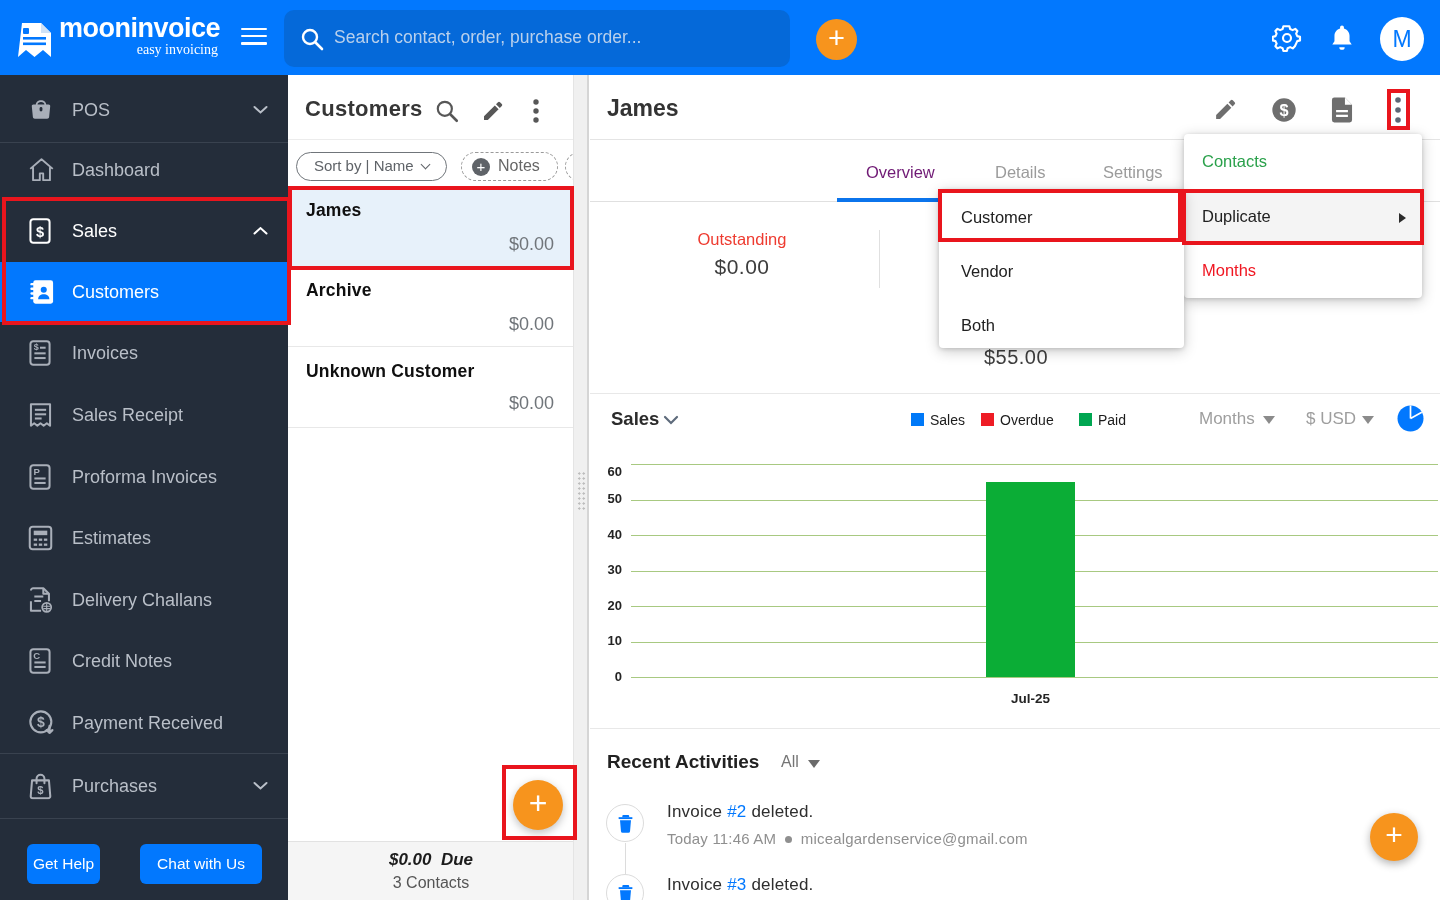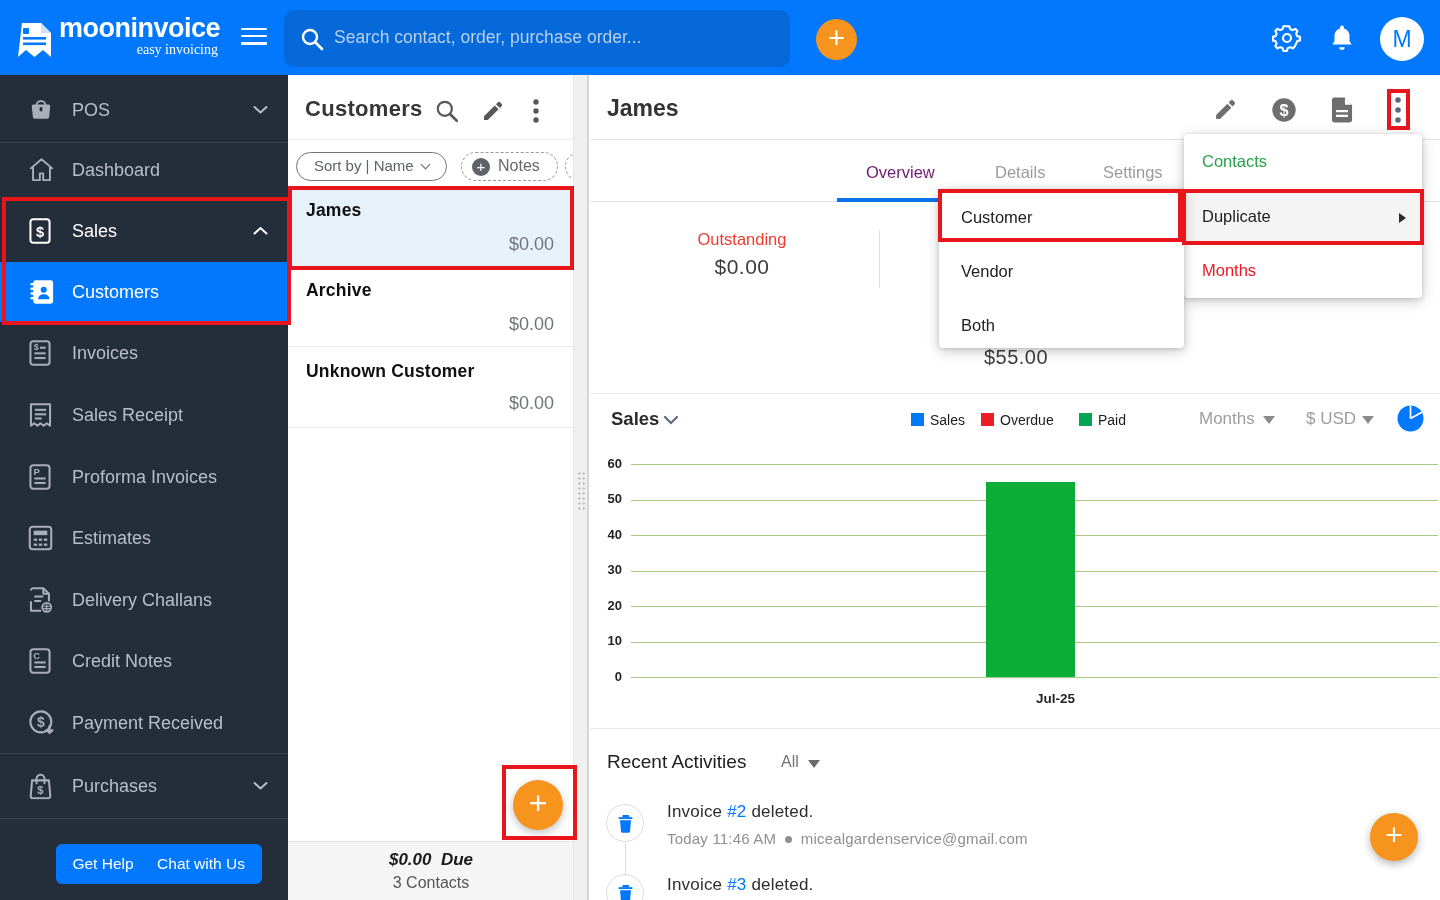--- a/index.html
+++ b/index.html
@@ -59,23 +59,23 @@
   #statdiv { position:absolute; left:289px; top:155px; width:1px; height:58px; background:#e0e0e0; }
   #val55 { position:absolute; left:366px; top:271px; width:120px; text-align:center; color:#3d3d3d; font-size:20px; letter-spacing:0.5px; }
   #salesline { position:absolute; left:0; top:318px; width:850px; height:1px; background:#e8e8e8; }
   #salestitle { position:absolute; left:21px; top:333px; font-size:18.5px; font-weight:bold; color:#2b2b2b; }
   .legsq { position:absolute; top:338px; width:13px; height:13px; }
   .leglb { position:absolute; top:337px; font-size:14px; color:#1c1c1c; }
   .ddlb { position:absolute; top:334px; font-size:17px; color:#9e9e9e; }
   .grid { position:absolute; left:41px; width:807px; height:1.2px; background:#a8c981; }
   .ylab { position:absolute; left:0px; width:32px; text-align:right; font-size:13px; font-weight:bold; color:#242424; }
   #bar { position:absolute; left:396px; top:407px; width:89px; height:195px; background:#0bad36; }
-  #xlab { position:absolute; left:396px; top:616px; width:89px; text-align:right; font-size:13.5px; font-weight:bold; color:#242424; }
+  #xlab { position:absolute; left:396px; top:616px; width:89px; text-align:center; font-size:13.5px; font-weight:bold; color:#242424; }
   #chartline { position:absolute; left:0; top:653px; width:850px; height:1px; background:#e8e8e8; }
-  #ratitle { position:absolute; left:17px; top:676px; font-size:19px; font-weight:normal; color:#212121; }
+  #ratitle { position:absolute; left:17px; top:676px; font-size:19px; font-weight:bold; color:#212121; }
   #allb { position:absolute; left:191px; top:678px; font-size:16px; color:#757575; }
   .tcirc { position:absolute; left:16px; width:38px; height:38px; border-radius:50%; background:#fff; border:1px solid #dcdcdc; text-align:center; }
   .actline1 { position:absolute; left:77px; font-size:17px; color:#2e2e2e; letter-spacing:0.2px; }
   .actline1 b { font-weight:normal; color:#0278fe; }
   .actline2 { position:absolute; left:77px; font-size:15px; color:#8f8f8f; letter-spacing:0.2px; }
   #mainfab { position:absolute; left:1370px; top:813px; width:48px; height:48px; border-radius:50%; background:#f7941d; color:#fff; font-size:30px; line-height:44px; text-align:center; z-index:6; box-shadow:0 3px 8px rgba(0,0,0,0.3); }
 
   
   .menu { position:absolute; background:#fff; border-radius:4px; box-shadow:0 3px 14px rgba(0,0,0,0.22), 0 1px 4px rgba(0,0,0,0.14); z-index:40; }
   .mitem { position:absolute; left:0; width:100%; font-size:16.5px; color:#212121; }
@@ -240,21 +240,21 @@
         <path fill="none" stroke="#a9afb9" stroke-width="1.8" stroke-linejoin="round" d="M3 7 h15 l1.2 14 a1.8 1.8 0 0 1 -1.8 1.8 h-13.8 a1.8 1.8 0 0 1 -1.8 -1.8 z"></path>
         <path d="M7 9.5 V5.5 a3.5 3.5 0 0 1 7 0 V9.5" fill="none" stroke="#a9afb9" stroke-width="1.8" stroke-linecap="round"></path>
         <text x="10.5" y="19" font-size="10" font-weight="bold" fill="#a9afb9" text-anchor="middle" font-family="Liberation Sans">$</text>
       </svg>
     <span class="lb">Purchases</span>
     <svg class="chev" width="15" height="9" viewBox="0 0 15 9">
         <path d="M1.5 1.5 L7.5 7 L13.5 1.5" fill="none" stroke="#b9bfc8" stroke-width="2" stroke-linecap="round"></path>
       </svg>
   </div>
   <div class="sline" style="top:743px"></div>
-  <div class="sbtn" style="left:27px; width:94px;margin-left:29px;">Get Help</div>
+  <div class="sbtn" style="left:27px; width:73px;">Get Help</div>
   <div class="sbtn" style="left:140px; width:122px;">Chat with Us</div>
 </div>
 
 <div id="middle">
   <div id="mhead">
     <div id="mtitle">Customers</div>
     <svg width="26" height="26" viewBox="0 0 24 24" style="position:absolute;left:146px;top:23px">
       <circle cx="10" cy="10" r="6.5" fill="none" stroke="#575757" stroke-width="2"></circle>
       <line x1="15" y1="15" x2="21" y2="21" stroke="#575757" stroke-width="2.4" stroke-linecap="round"></line>
     </svg>
@@ -353,21 +353,21 @@
   <div class="ddlb" style="left:609px;">Months</div>
   <div class="ddlb" style="left:716px;">$ USD</div>
 
   <div class="grid" style="top:389px"></div>
   <div class="grid" style="top:424.5px"></div>
   <div class="grid" style="top:460px"></div>
   <div class="grid" style="top:495.5px"></div>
   <div class="grid" style="top:531px"></div>
   <div class="grid" style="top:566.5px"></div>
   <div class="grid" style="top:602px"></div>
-  <div class="ylab" style="top:381px">60</div>
+  <div class="ylab" style="top:389px">60</div>
   <div class="ylab" style="top:416px">50</div>
   <div class="ylab" style="top:452px">40</div>
   <div class="ylab" style="top:487px">30</div>
   <div class="ylab" style="top:523px">20</div>
   <div class="ylab" style="top:558px">10</div>
   <div class="ylab" style="top:594px">0</div>
   <div id="bar"></div>
   <div id="xlab">Jul-25</div>
   <div id="chartline"></div>
 

